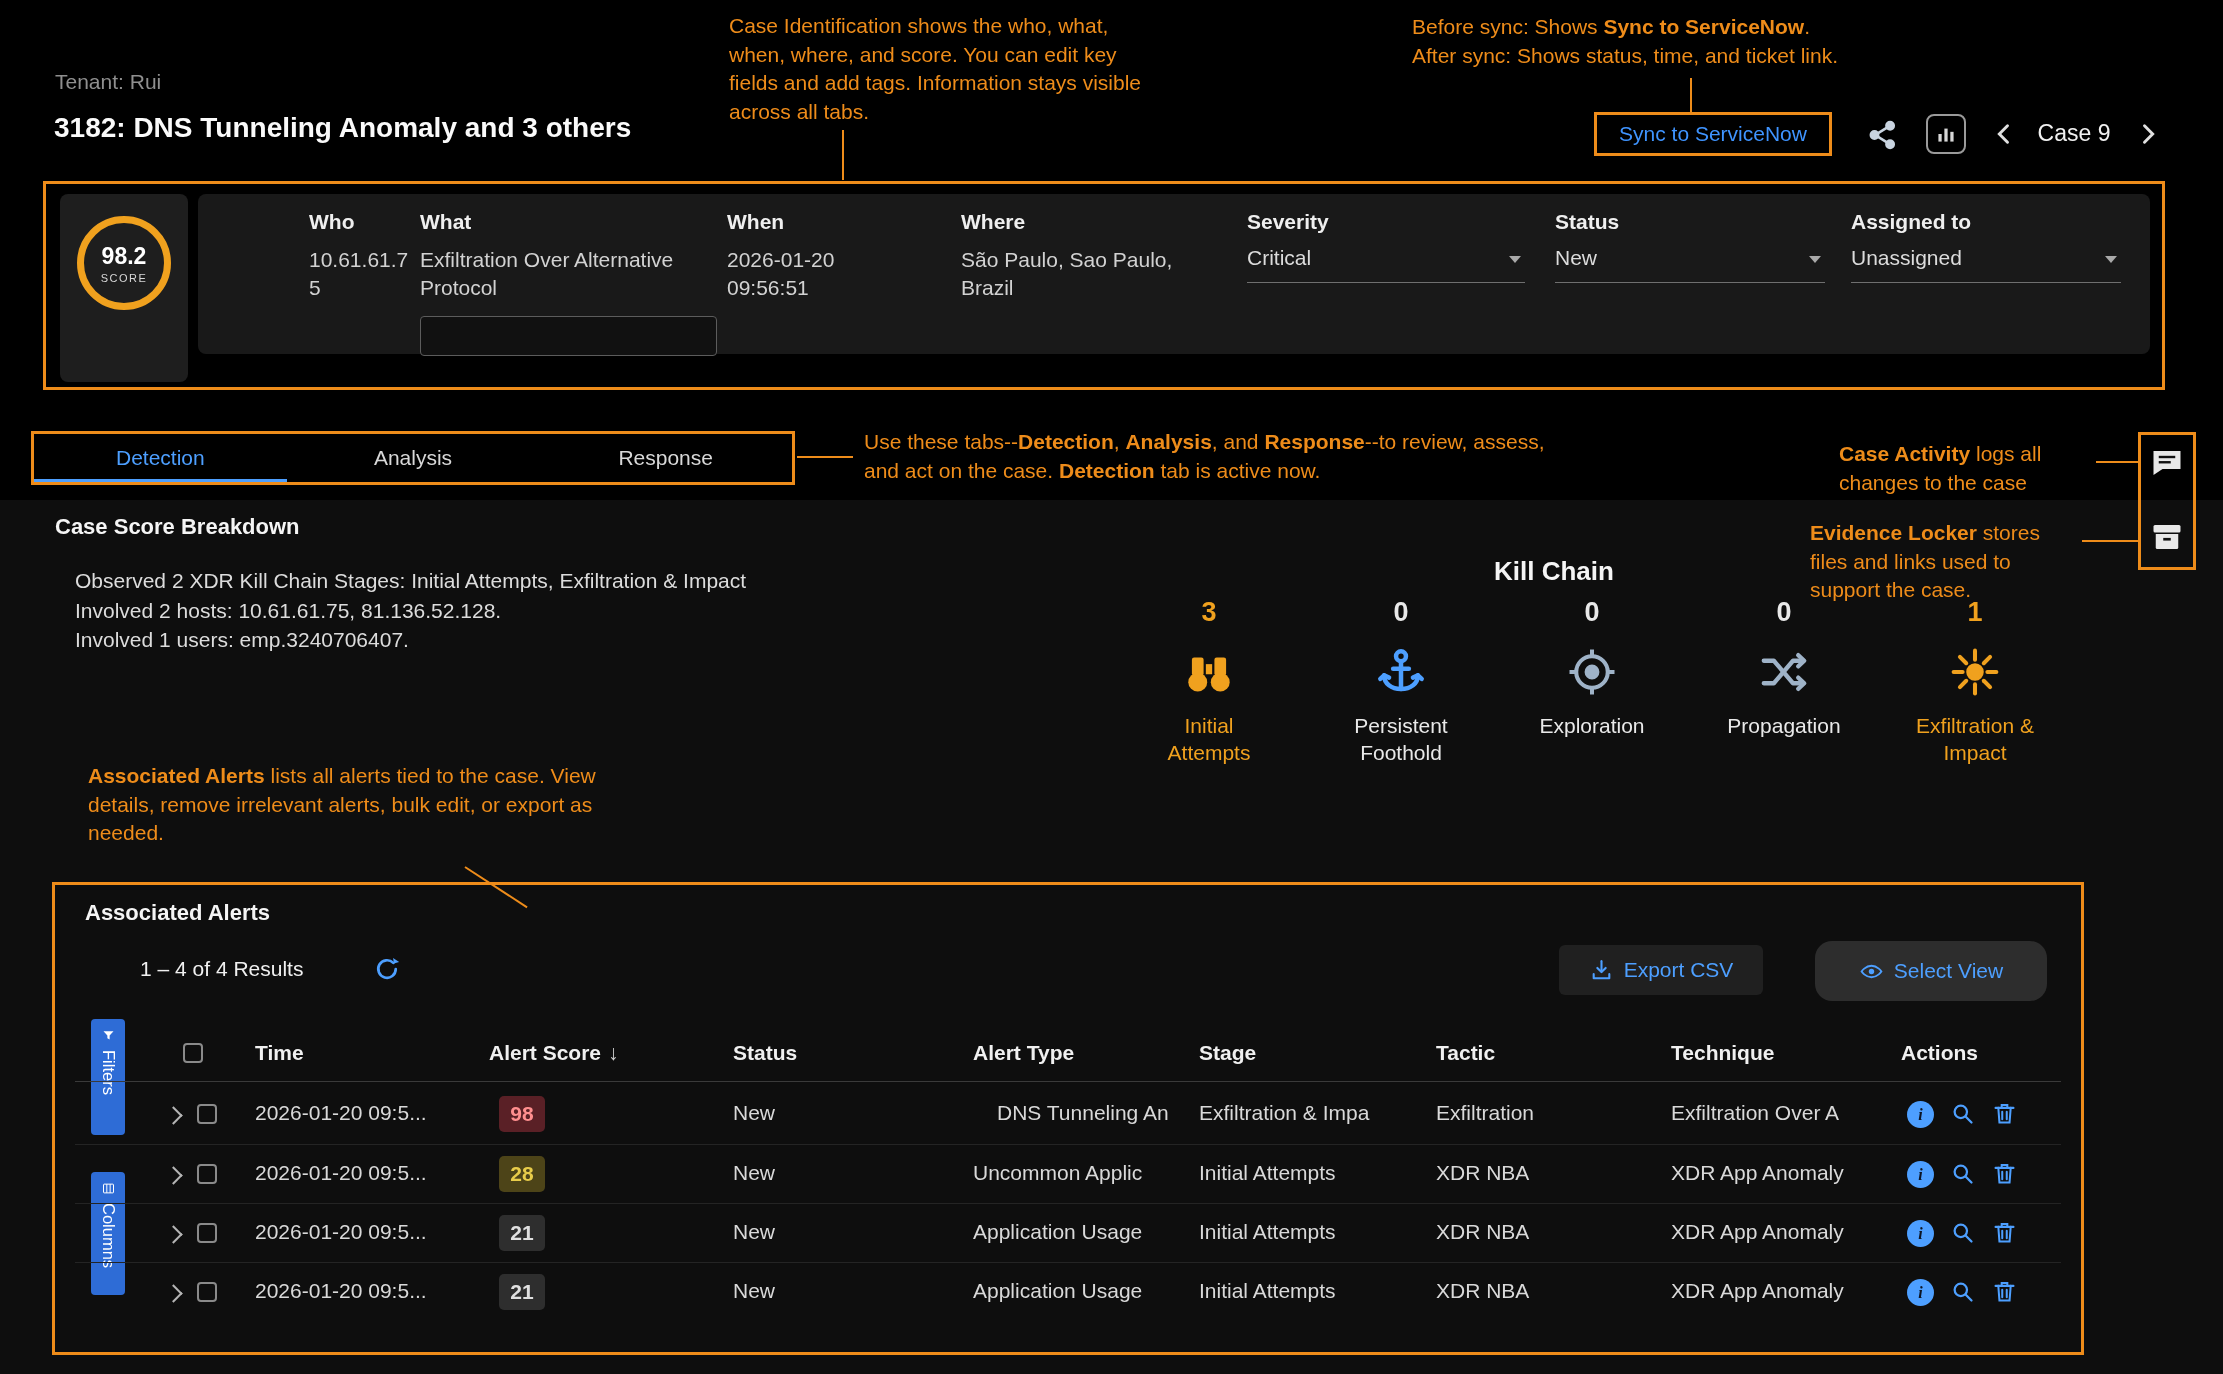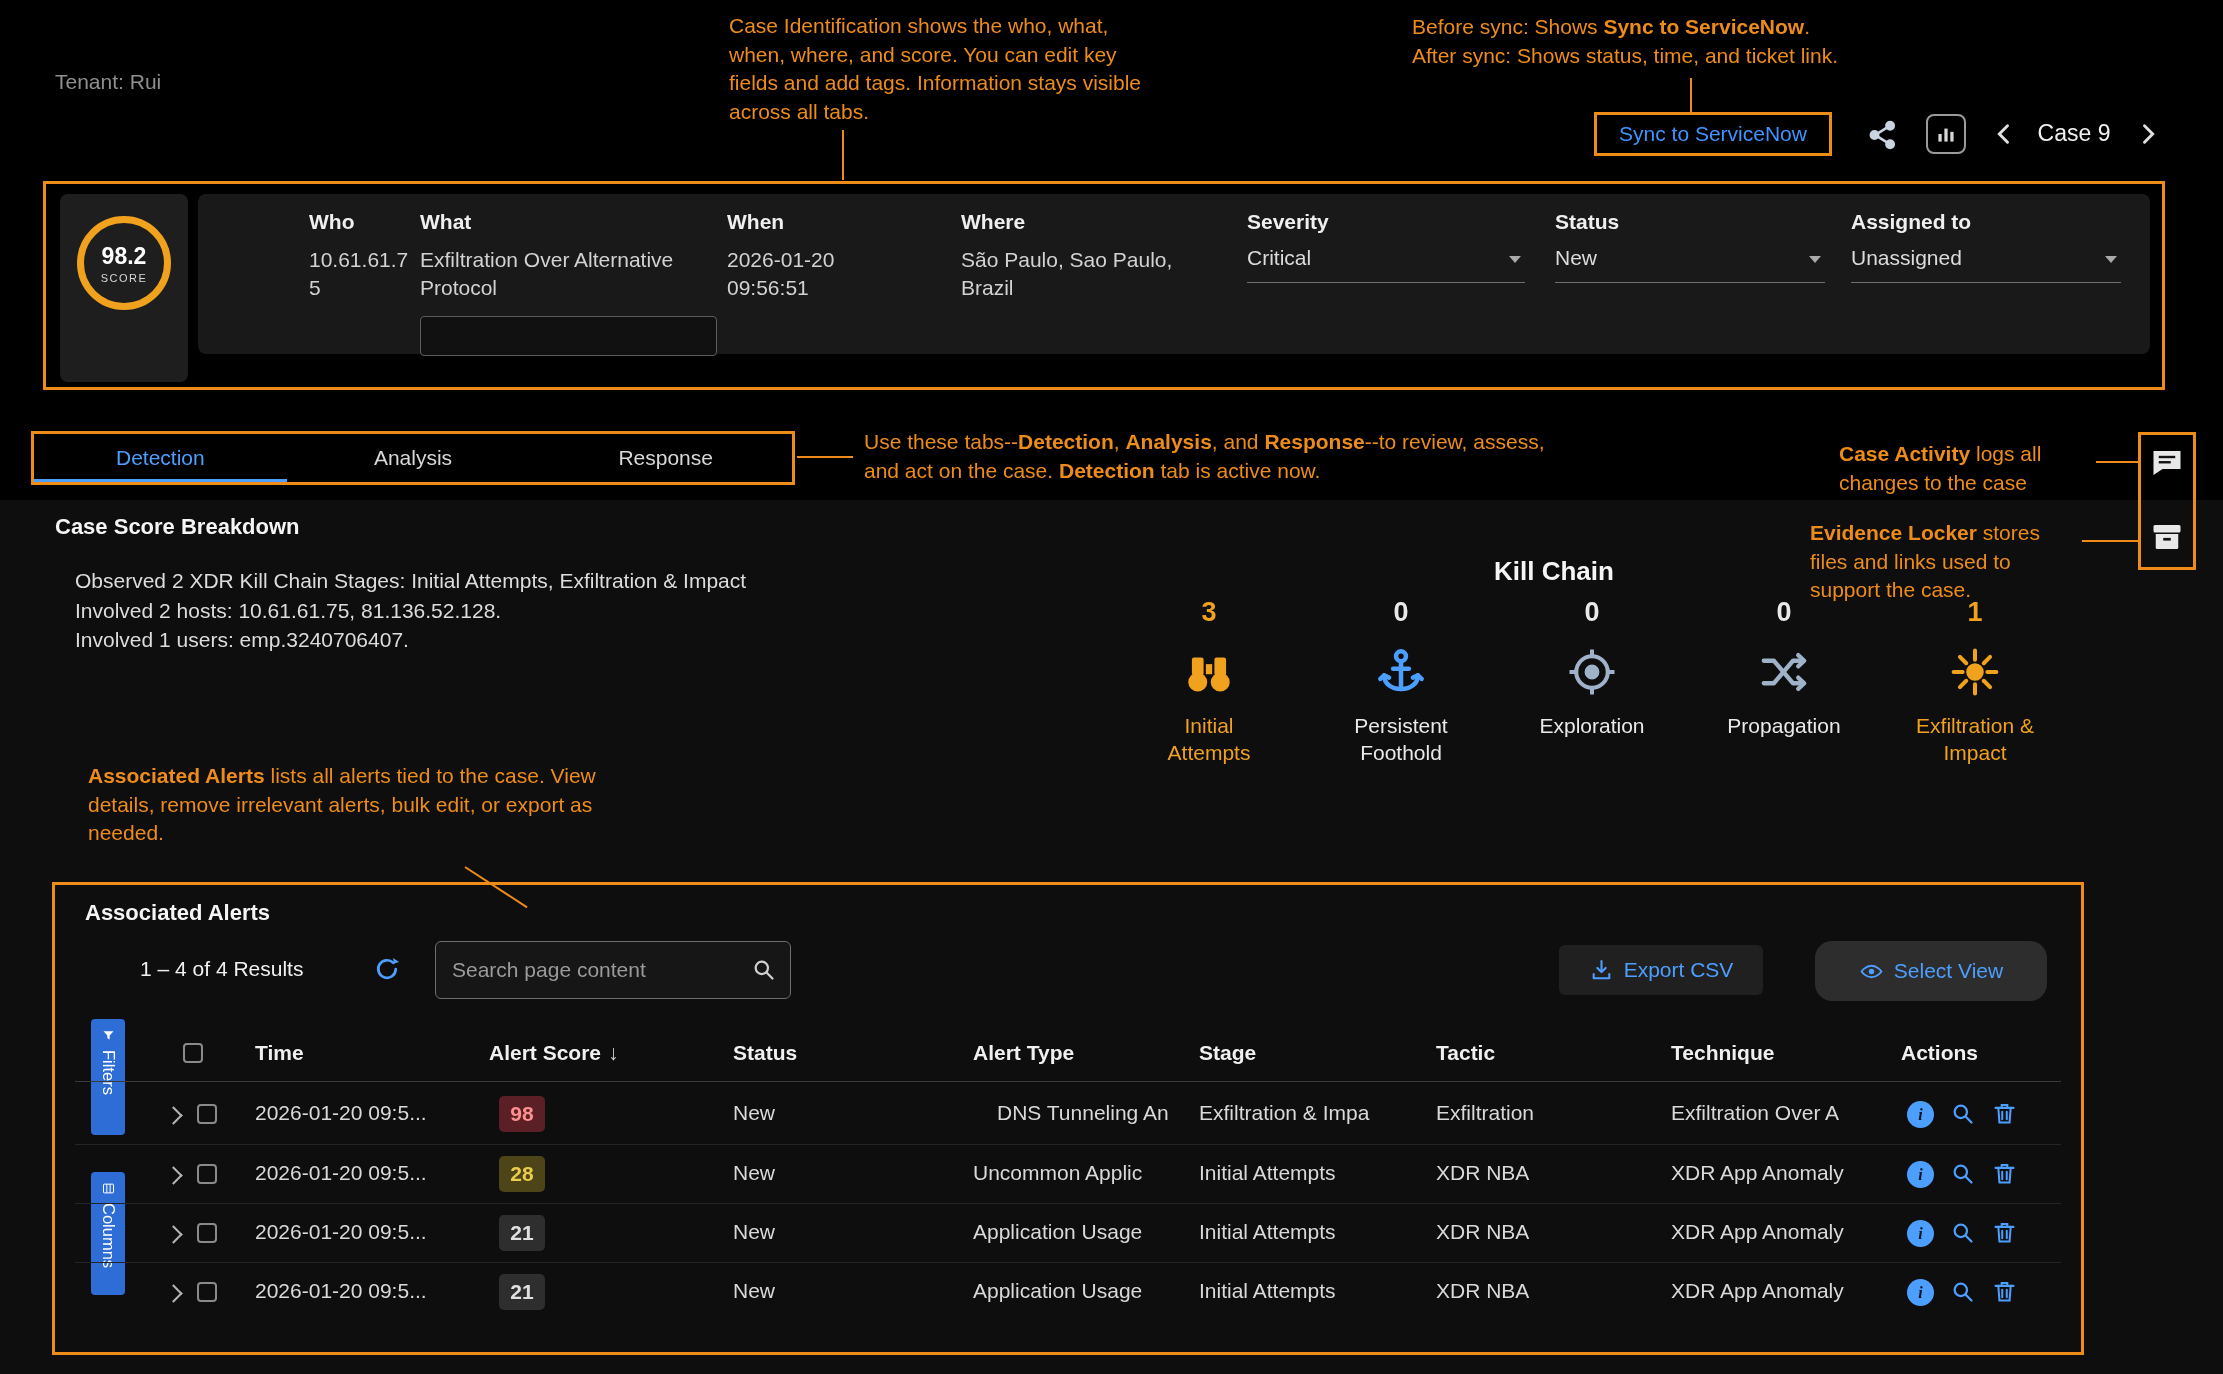--- a/index.html
+++ b/index.html
@@ -100,20 +100,21 @@
   .icon-btn{position:absolute;top:15px;width:27px;height:27px;color:#4d9fff;cursor:pointer;}
   .icon-btn svg{width:27px;height:27px;}
 </style>
 </head>
 <body>
 
 <div class="stage">
   <div class="top-region"></div>
 
   <div class="tenant">Tenant: Rui</div>
+  <div class="title">3182: DNS Tunneling Anomaly and 3 others</div>
 
   <div class="ann" style="left:729px;top:12px;width:435px;">
     <span>Case Identification shows the who, what, when, where, and score. You can edit key fields and add tags. Information stays visible across all tabs.</span>
   </div>
   <div class="conn" style="left:842px;top:130px;width:2px;height:50px;"></div>
 
   <div class="ann" style="left:1412px;top:13px;">
     <div><span>Before sync: Shows </span><b>Sync to ServiceNow</b><span>.</span></div>
     <div>After sync: Shows status, time, and ticket link.</div>
   </div>
@@ -319,29 +320,20 @@
   <div class="conn" style="left:465px;top:866px;width:74px;height:2px;transform:rotate(33deg);transform-origin:left center;"></div>
 
   <div class="obox alerts-box">
     <div class="al-title">Associated Alerts</div>
     <div class="al-results">1 – 4 of 4 Results</div>
     <div class="refresh">
       <svg viewBox="0 0 24 24">
           <path d="M19.5 12a7.5 7.5 0 1 1-2.1-5.2" fill="none" stroke="currentColor" stroke-width="2.3" stroke-linecap="round"></path>
           <path d="M17.2 2.6l0.7 4.6 4.5-1.2z" fill="currentColor"></path>
         </svg>
-    </div>
-    <div class="search-wrap">
-      <input class="search-input" placeholder="Search page content" style="">
-      <span class="search-mag">
-        <svg viewBox="0 0 24 24">
-            <circle cx="10.5" cy="10.5" r="5.5" fill="none" stroke="currentColor" stroke-width="2"></circle>
-            <line x1="14.7" y1="14.7" x2="20" y2="20" stroke="currentColor" stroke-width="2" stroke-linecap="round"></line>
-          </svg>
-      </span>
     </div>
     <div class="btn export-btn">
       <svg viewBox="0 0 24 24">
           <g fill="none" stroke="currentColor" stroke-width="2" stroke-linecap="round" stroke-linejoin="round">
             <path d="M12 3v10"></path>
             <path d="M8 9.5l4 4 4-4"></path>
             <path d="M4.5 15.5v4h15v-4"></path>
           </g>
         </svg>
       <span>Export CSV</span>

